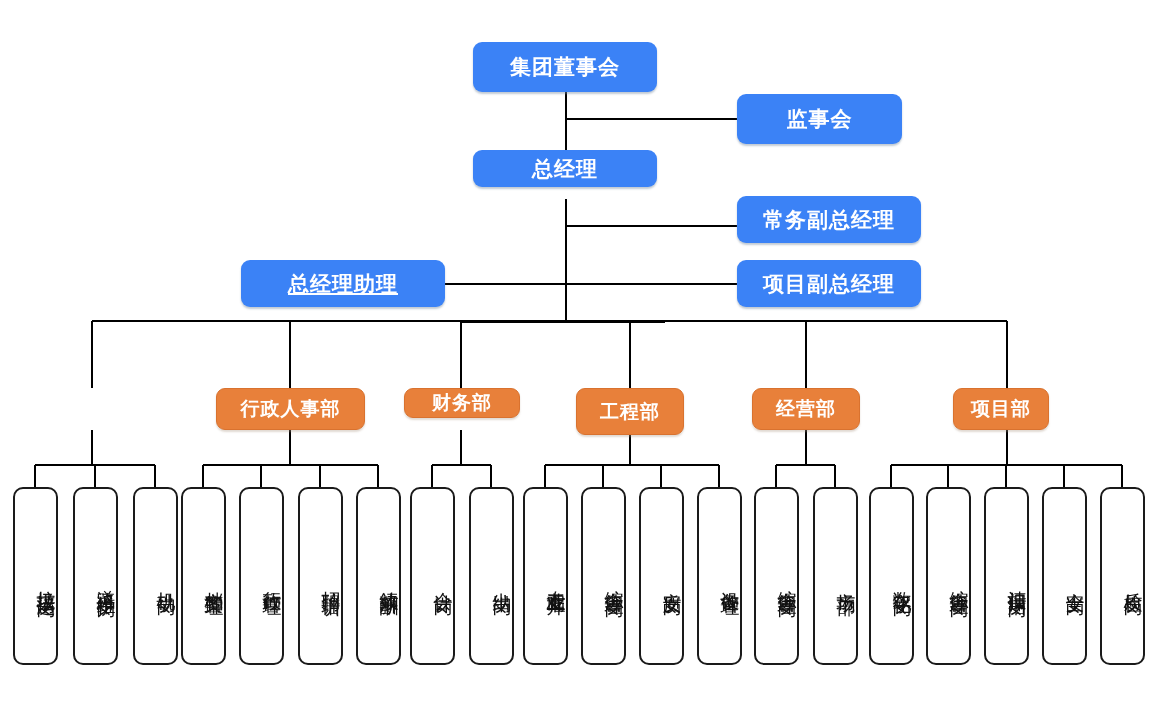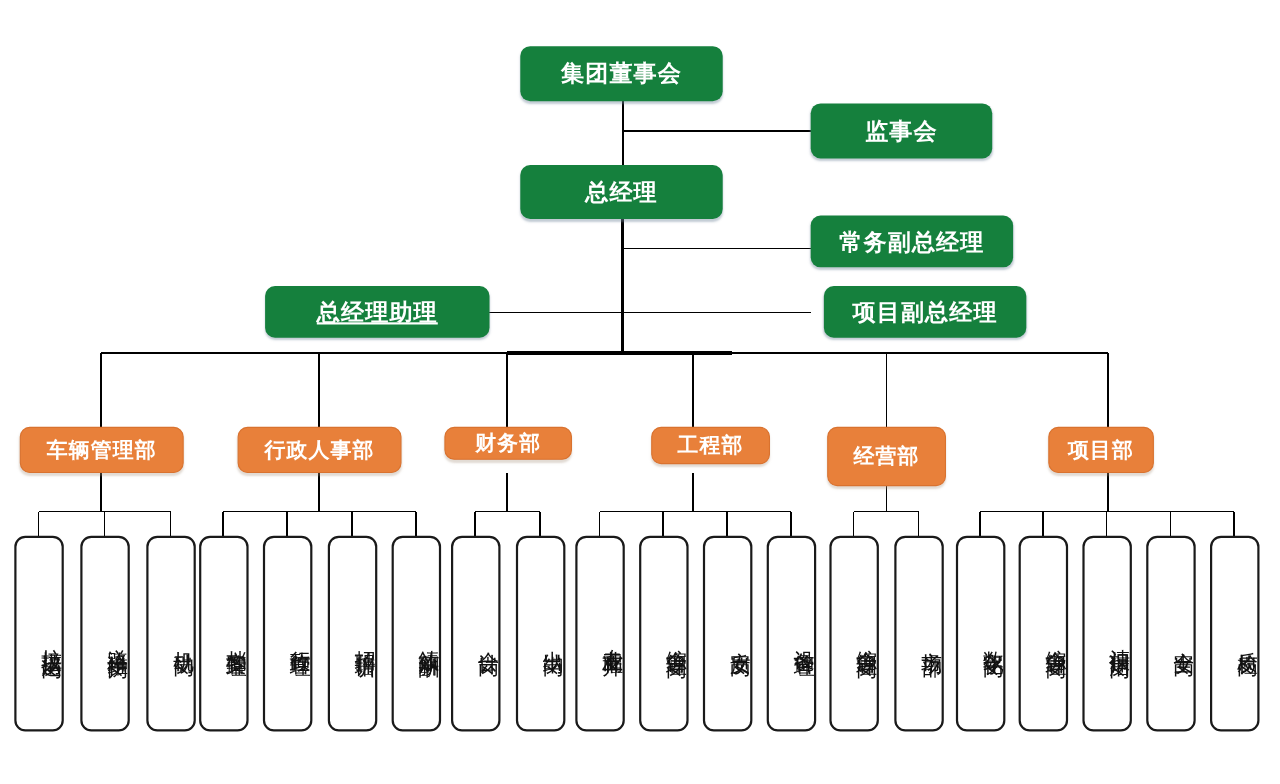--- a/index.html
+++ b/index.html
@@ -2,21 +2,21 @@
 <html><head>
 <meta charset="utf-8">
 <style>
   html,body{margin:0;padding:0;background:#ffffff;}
   body{width:1164px;height:713px;font-family:"Liberation Sans","DejaVu Sans",sans-serif;}
   #chart{position:relative;width:1164px;height:713px;overflow:hidden;background:#fff;}
   svg#wires{position:absolute;left:0;top:0;width:1164px;height:713px;pointer-events:none;}
 
   .node{position:absolute;box-sizing:border-box;display:flex;align-items:center;justify-content:center;text-align:center;}
 
-  .blue{background:#15803d;color:#ffffff;border-radius:9px;
+  .blue{background:#3b82f6;color:#ffffff;border-radius:9px;
         box-shadow:0 2px 2px rgba(120,140,160,.45);
         font-size:21px;font-weight:700;letter-spacing:1px;}
   .orange{background:#e8803a;color:#ffffff;border-radius:9px;
         border:1px solid #d9722f;
         box-shadow:0 2px 2px rgba(170,150,130,.35);
         font-size:19px;font-weight:700;letter-spacing:1px;}
   .leaf{background:#ffffff;color:#111111;border:2px solid #1a1a1a;border-radius:10px;
         font-size:19px;font-weight:400;line-height:1.06;
         writing-mode:vertical-rl;text-orientation:upright;
         letter-spacing:2px;
@@ -90,37 +90,36 @@
       <line x1="1006" y1="465" x2="1006" y2="487" stroke-width="1.5"></line>
       <line x1="1064" y1="465" x2="1064" y2="487" stroke-width="1.5"></line>
       <line x1="1122" y1="465" x2="1122" y2="487" stroke-width="1.5"></line>
     </g>
   </svg>
 
   <div class="node blue" style="left:473px;top:42px;width:184px;height:50px;">集团董事会</div>
 
   <div class="node blue" style="left:737px;top:94px;width:165px;height:50px;">监事会</div>
 
-  <div class="node blue" style="left:473px;top:150px;width:184px;height:49px;">总经理</div>
+  <div class="node blue" style="left:473px;top:150px;width:184px;height:37px;">总经理</div>
 
   <div class="node blue" style="left:737px;top:196px;width:184px;height:47px;">常务副总经理</div>
 
-  <div class="node blue" style="left:737px;top:260px;width:184px;height:47px;margin-left:12px;">项目副总经理</div>
+  <div class="node blue" style="left:737px;top:260px;width:184px;height:47px;">项目副总经理</div>
 
   <div class="node blue" style="left:241px;top:260px;width:204px;height:47px;text-decoration:underline;">总经理助理</div>
 
-  <div class="node orange" style="left:18px;top:388px;width:149px;height:42px;">车辆管理部</div>
 
   <div class="node orange" style="left:216px;top:388px;width:149px;height:42px;">行政人事部</div>
 
   <div class="node orange" style="left:404px;top:388px;width:116px;height:30px;">财务部</div>
 
-  <div class="node orange" style="left:576px;top:388px;width:108px;height:34px;margin-left:16px;">工程部</div>
+  <div class="node orange" style="left:576px;top:388px;width:108px;height:47px;">工程部</div>
 
-  <div class="node orange" style="left:752px;top:388px;width:108px;height:54px;">经营部</div>
+  <div class="node orange" style="left:752px;top:388px;width:108px;height:42px;">经营部</div>
 
   <div class="node orange" style="left:953px;top:388px;width:96px;height:42px;">项目部</div>
 
   <div class="node leaf" style="left:13px;top:487px;width:45px;height:178px;">垃圾清运岗</div>
   <div class="node leaf" style="left:73px;top:487px;width:45px;height:178px;">道路维护岗</div>
   <div class="node leaf" style="left:133px;top:487px;width:45px;height:178px;">机动岗</div>
 
   <div class="node leaf" style="left:181px;top:487px;width:45px;height:178px;">档案管理</div>
   <div class="node leaf" style="left:239px;top:487px;width:45px;height:178px;">行政管理</div>
   <div class="node leaf" style="left:298px;top:487px;width:45px;height:178px;">招聘培训</div>

